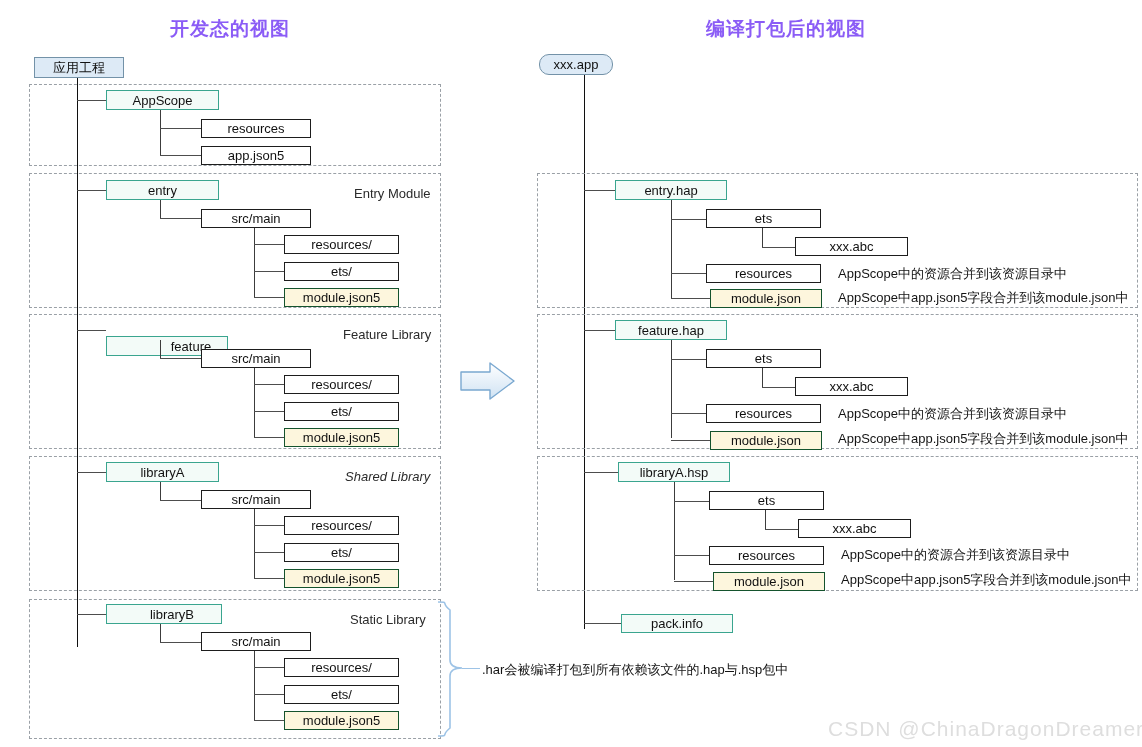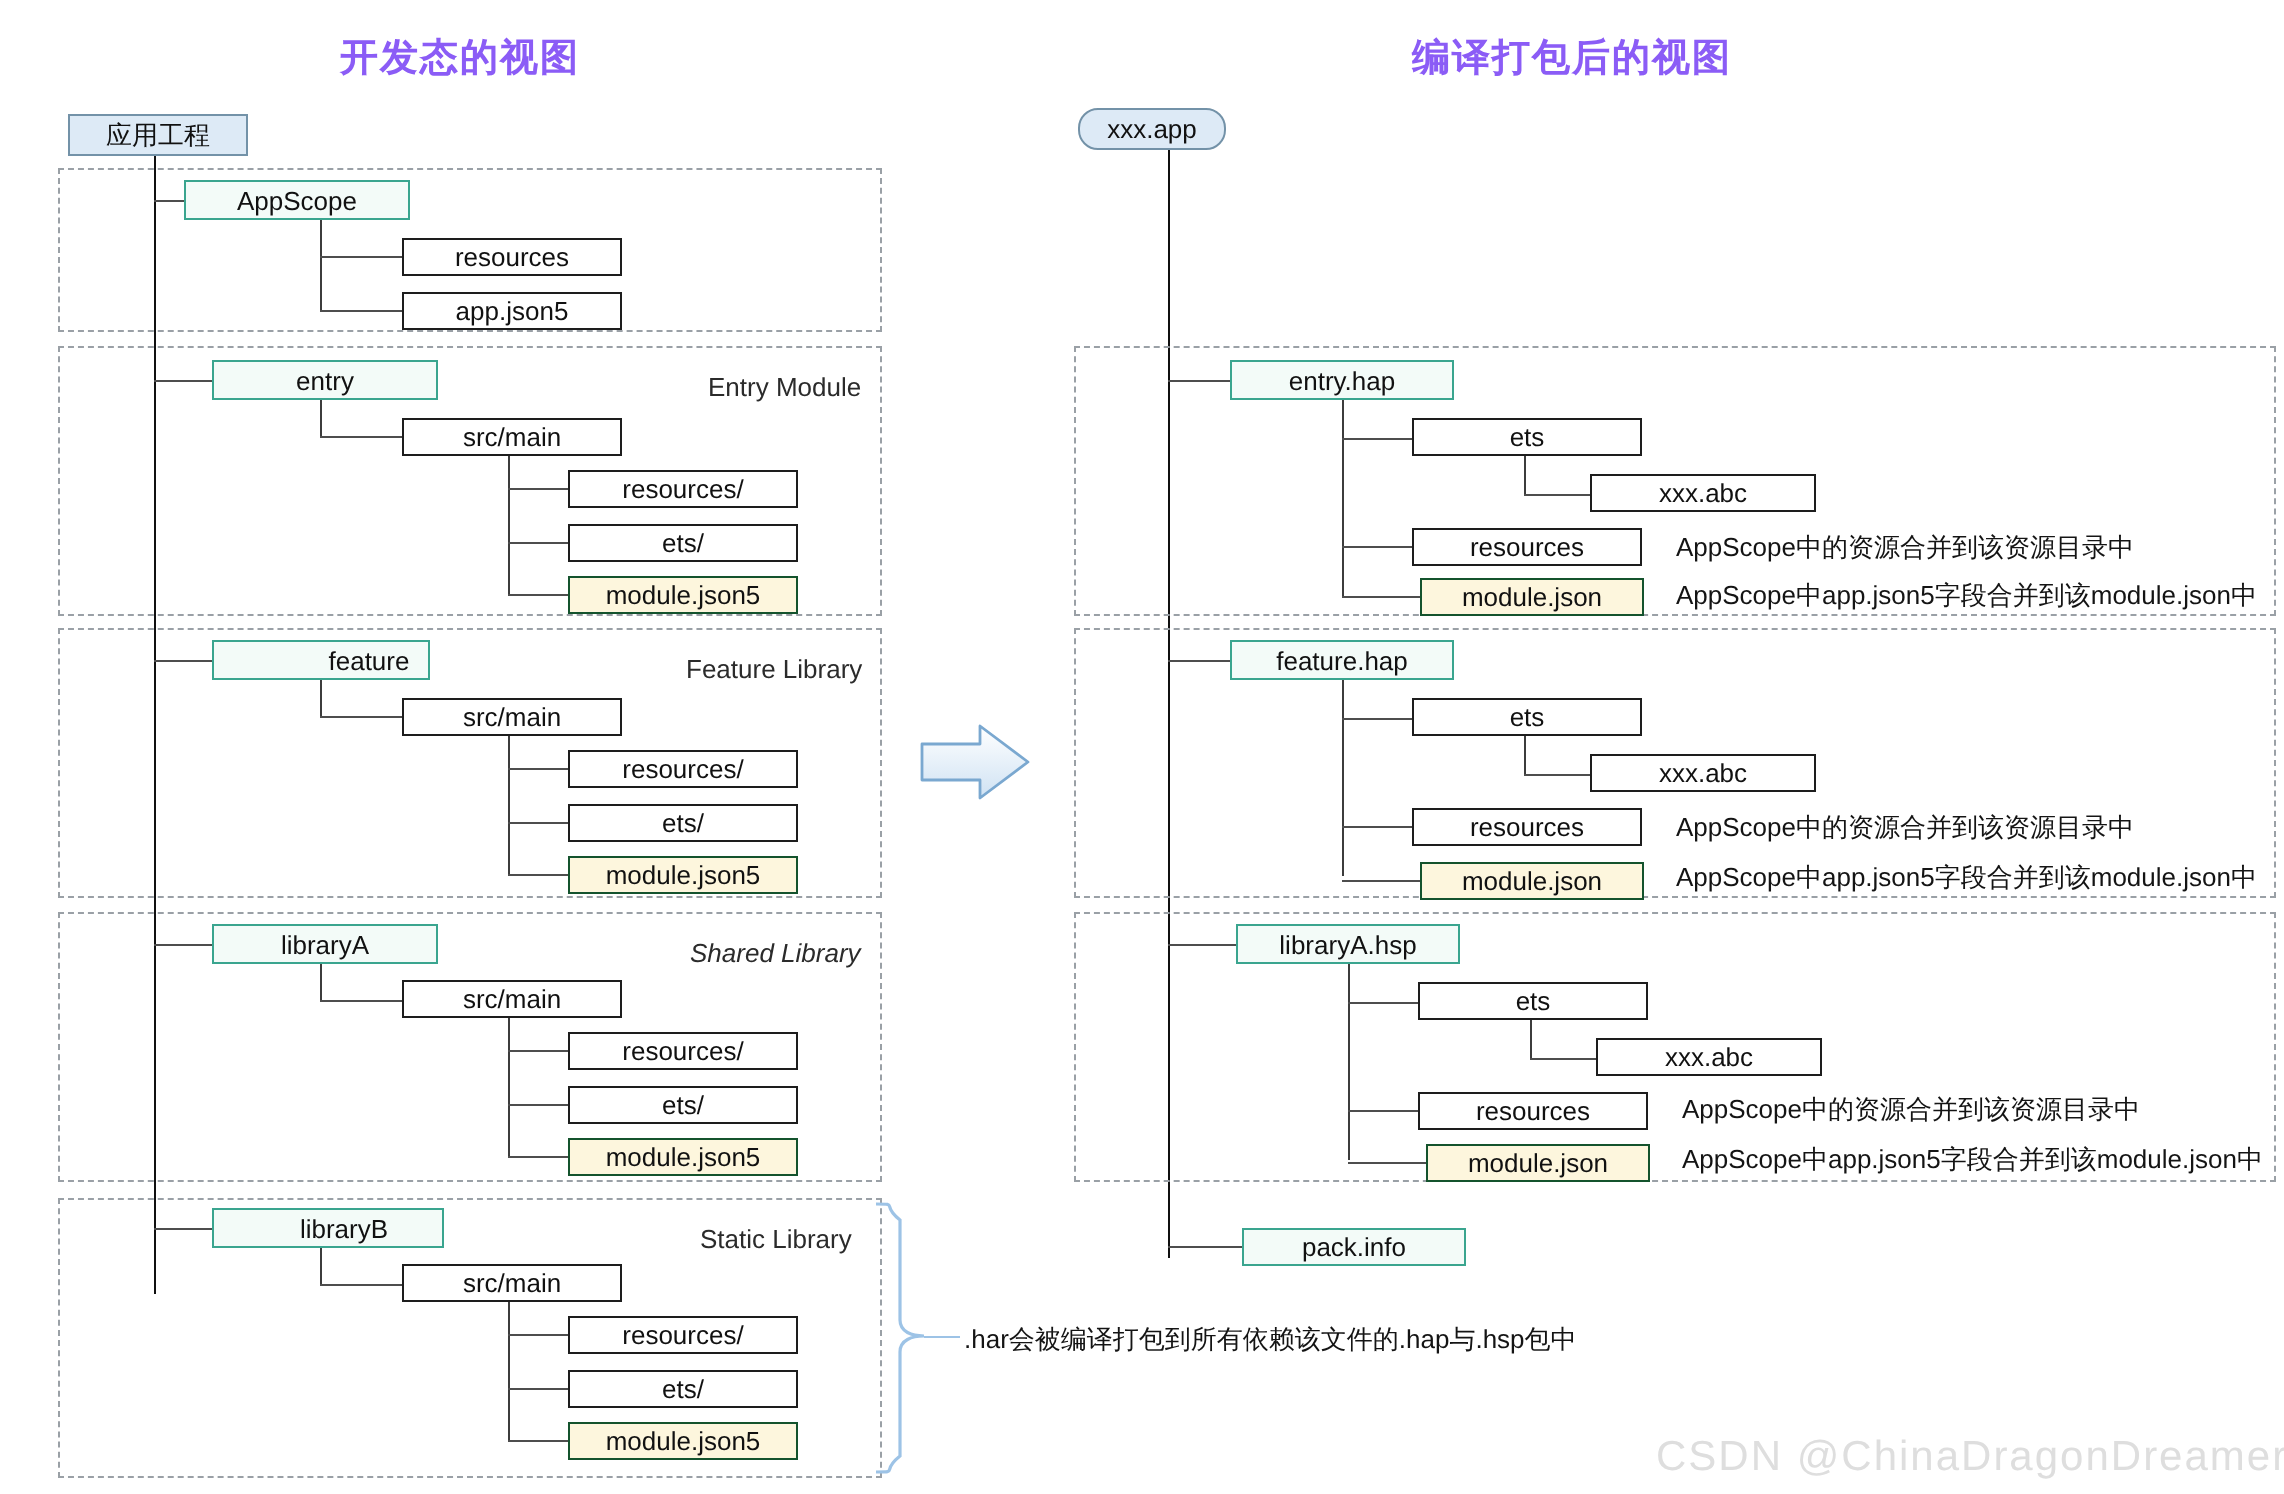--- a/index.html
+++ b/index.html
@@ -120,21 +120,21 @@
 
   <div class="title" style="left:170px;top:16px;">开发态的视图</div>
   <div class="title" style="left:706px;top:16px;text-align:center;">编译打包后的视图</div>
 
   <div class="node root" style="left:34px;top:57px;width:90px;height:21px;">应用工程</div>
 
   <div class="trunk" style="left:77px;top:78px;height:569px;"></div>
 
   <div class="group" style="left:29px;top:84px;width:412px;height:82px;"></div>
   <div class="hline" style="left:77px;top:100px;width:29px;"></div>
-  <div class="node module" style="left:92px;top:90px;width:113px;height:20px;">AppScope</div>
+  <div class="node module" style="left:106px;top:90px;width:113px;height:20px;">AppScope</div>
   <div class="vline" style="left:160px;top:110px;height:46px;"></div>
   <div class="hline" style="left:160px;top:128px;width:41px;"></div>
   <div class="node" style="left:201px;top:119px;width:110px;height:19px;">resources</div>
   <div class="hline" style="left:160px;top:155px;width:41px;"></div>
   <div class="node" style="left:201px;top:146px;width:110px;height:19px;">app.json5</div>
 
   <div class="group" style="left:29px;top:173px;width:412px;height:135px;"></div>
   <div class="group-label" style="left:354px;top:186px;">Entry Module</div>
   <div class="hline" style="left:77px;top:190px;width:29px;"></div>
   <div class="node module" style="left:106px;top:180px;width:113px;height:20px;">entry</div>
@@ -145,21 +145,21 @@
   <div class="hline" style="left:254px;top:244px;width:30px;"></div>
   <div class="node" style="left:284px;top:235px;width:115px;height:19px;">resources/</div>
   <div class="hline" style="left:254px;top:271px;width:30px;"></div>
   <div class="node" style="left:284px;top:262px;width:115px;height:19px;">ets/</div>
   <div class="hline" style="left:254px;top:297px;width:30px;"></div>
   <div class="node json" style="left:284px;top:288px;width:115px;height:19px;">module.json5</div>
 
   <div class="group" style="left:29px;top:314px;width:412px;height:135px;"></div>
   <div class="group-label" style="left:343px;top:327px;">Feature Library</div>
   <div class="hline" style="left:77px;top:330px;width:29px;"></div>
-  <div class="node module" style="left:106px;top:320px;width:109px;height:20px;padding-left:48px;">feature</div>
+  <div class="node module" style="left:106px;top:336px;width:122px;height:20px;padding-left:48px;">feature</div>
   <div class="vline" style="left:160px;top:340px;height:18px;"></div>
   <div class="hline" style="left:160px;top:358px;width:41px;"></div>
   <div class="node" style="left:201px;top:349px;width:110px;height:19px;">src/main</div>
   <div class="vline" style="left:254px;top:368px;height:70px;"></div>
   <div class="hline" style="left:254px;top:384px;width:30px;"></div>
   <div class="node" style="left:284px;top:375px;width:115px;height:19px;">resources/</div>
   <div class="hline" style="left:254px;top:411px;width:30px;"></div>
   <div class="node" style="left:284px;top:402px;width:115px;height:19px;">ets/</div>
   <div class="hline" style="left:254px;top:437px;width:30px;"></div>
   <div class="node json" style="left:284px;top:428px;width:115px;height:19px;">module.json5</div>

